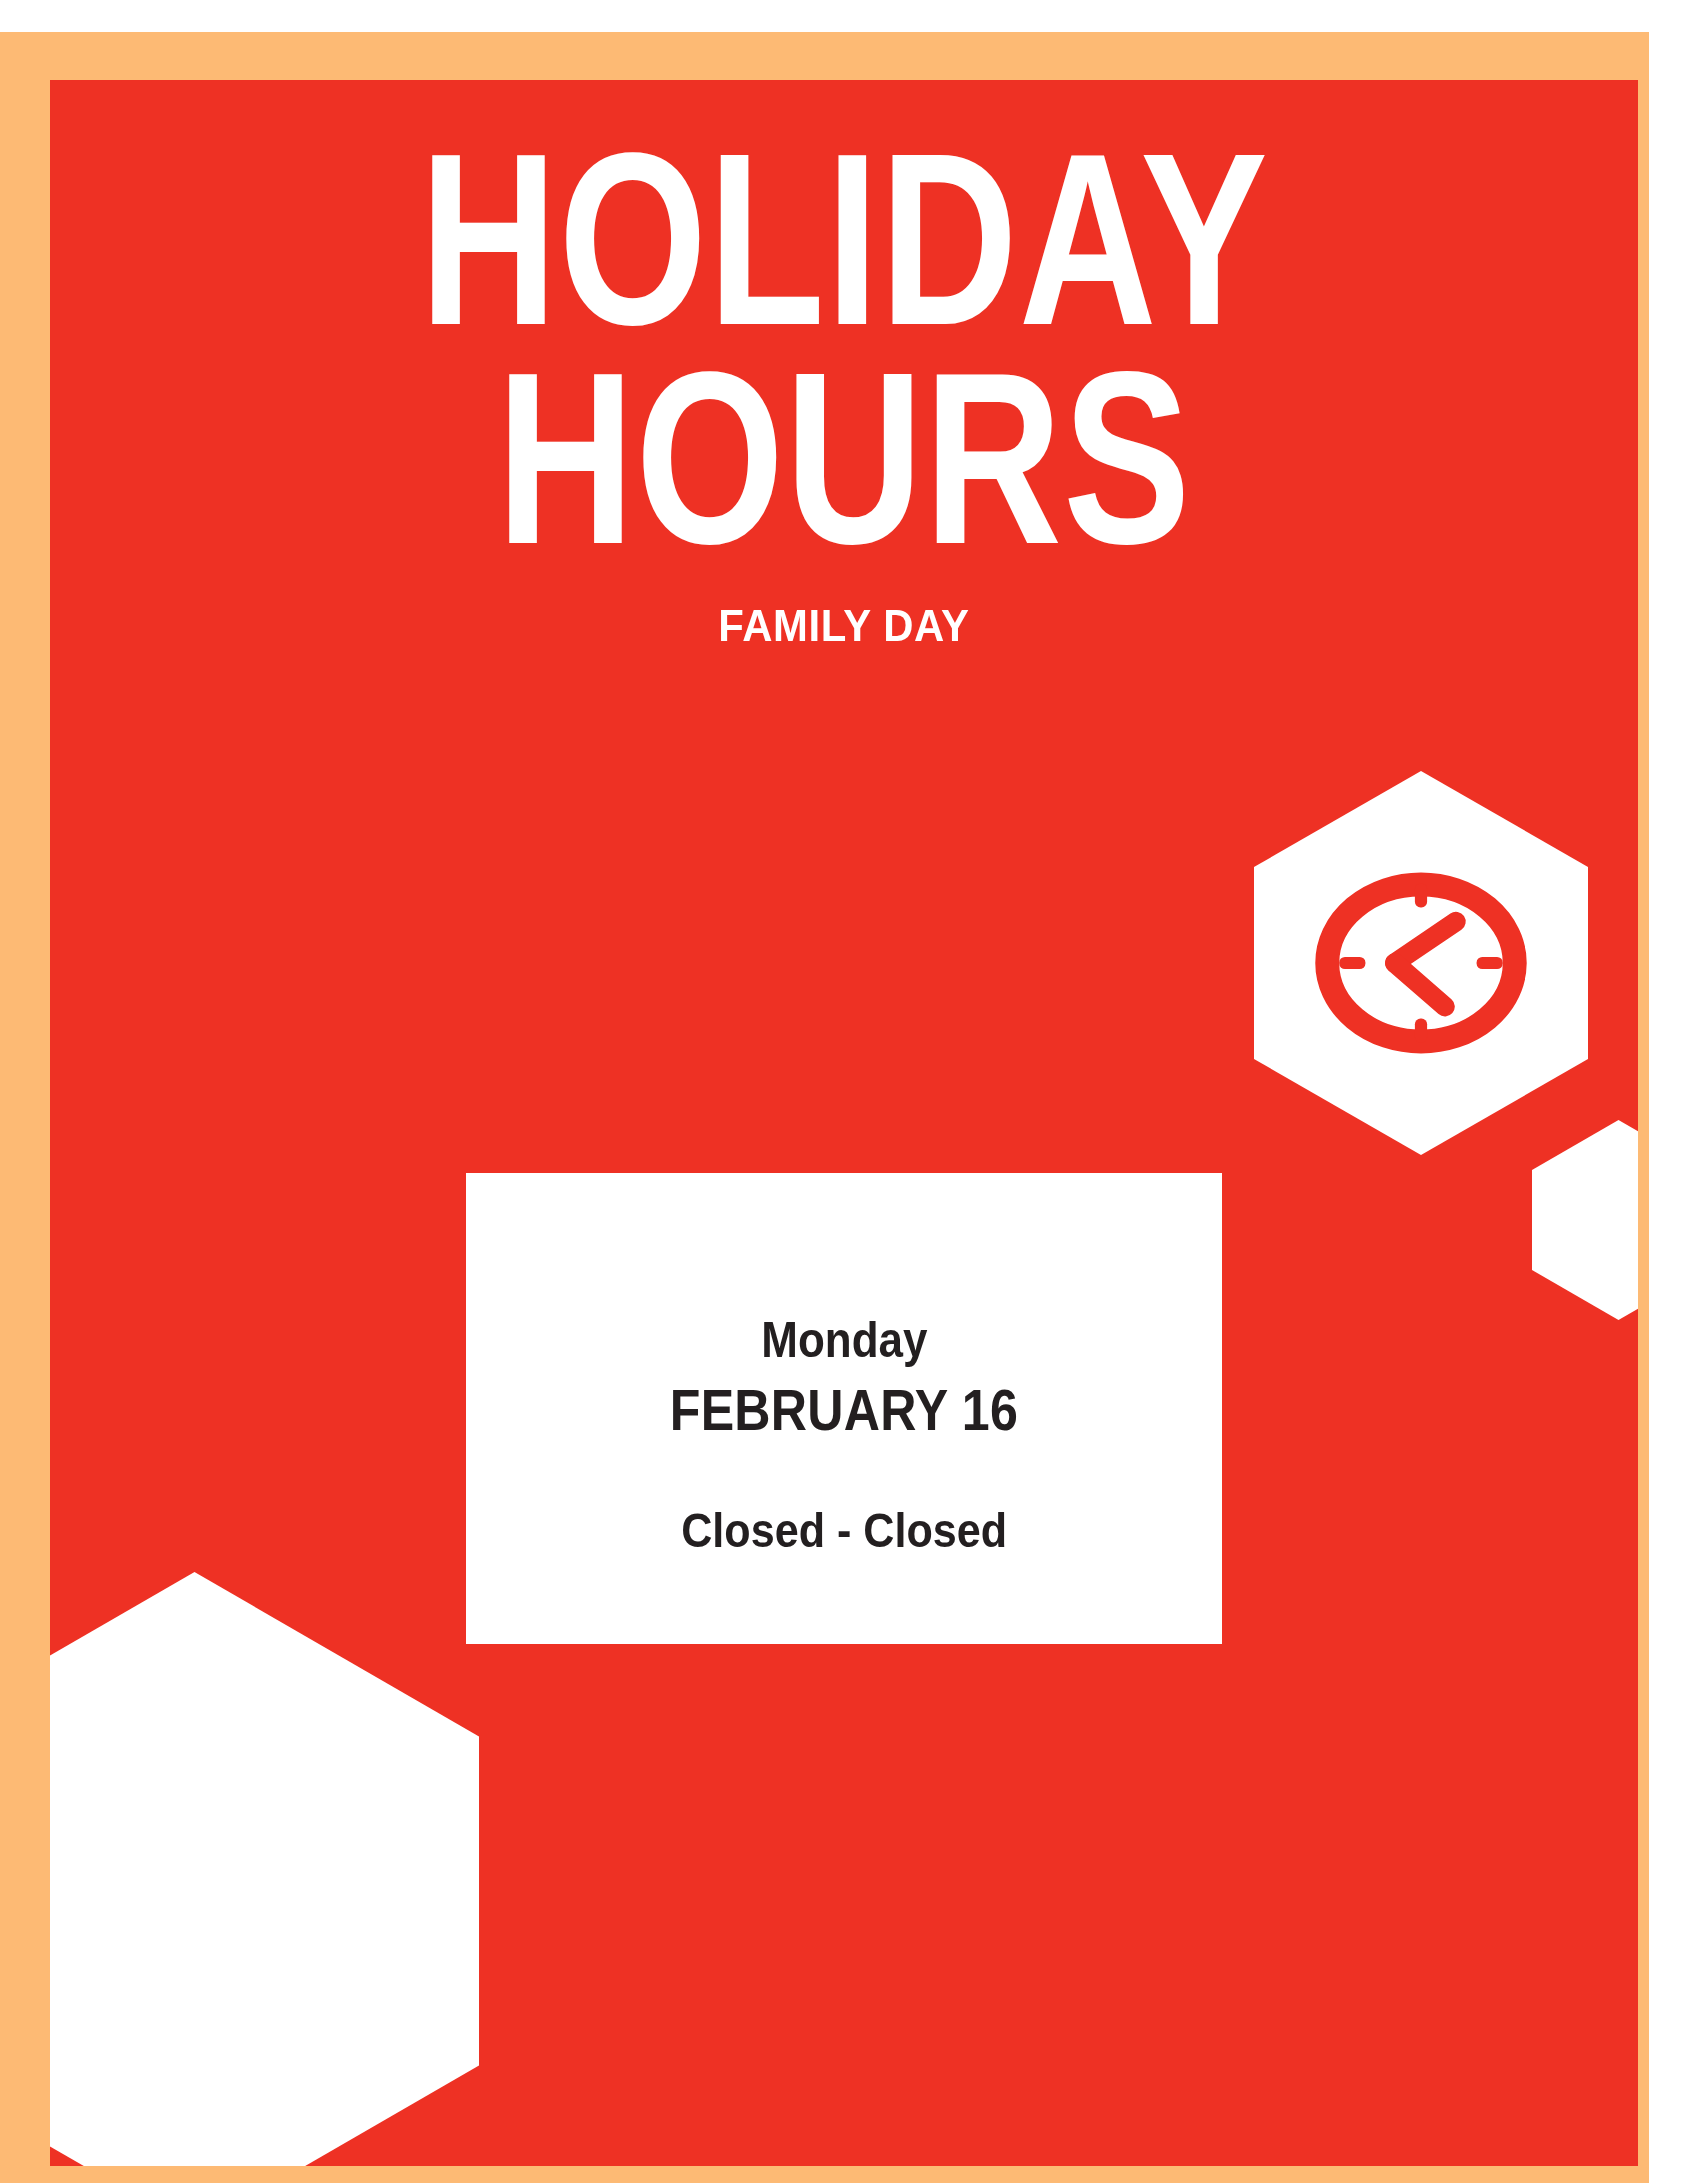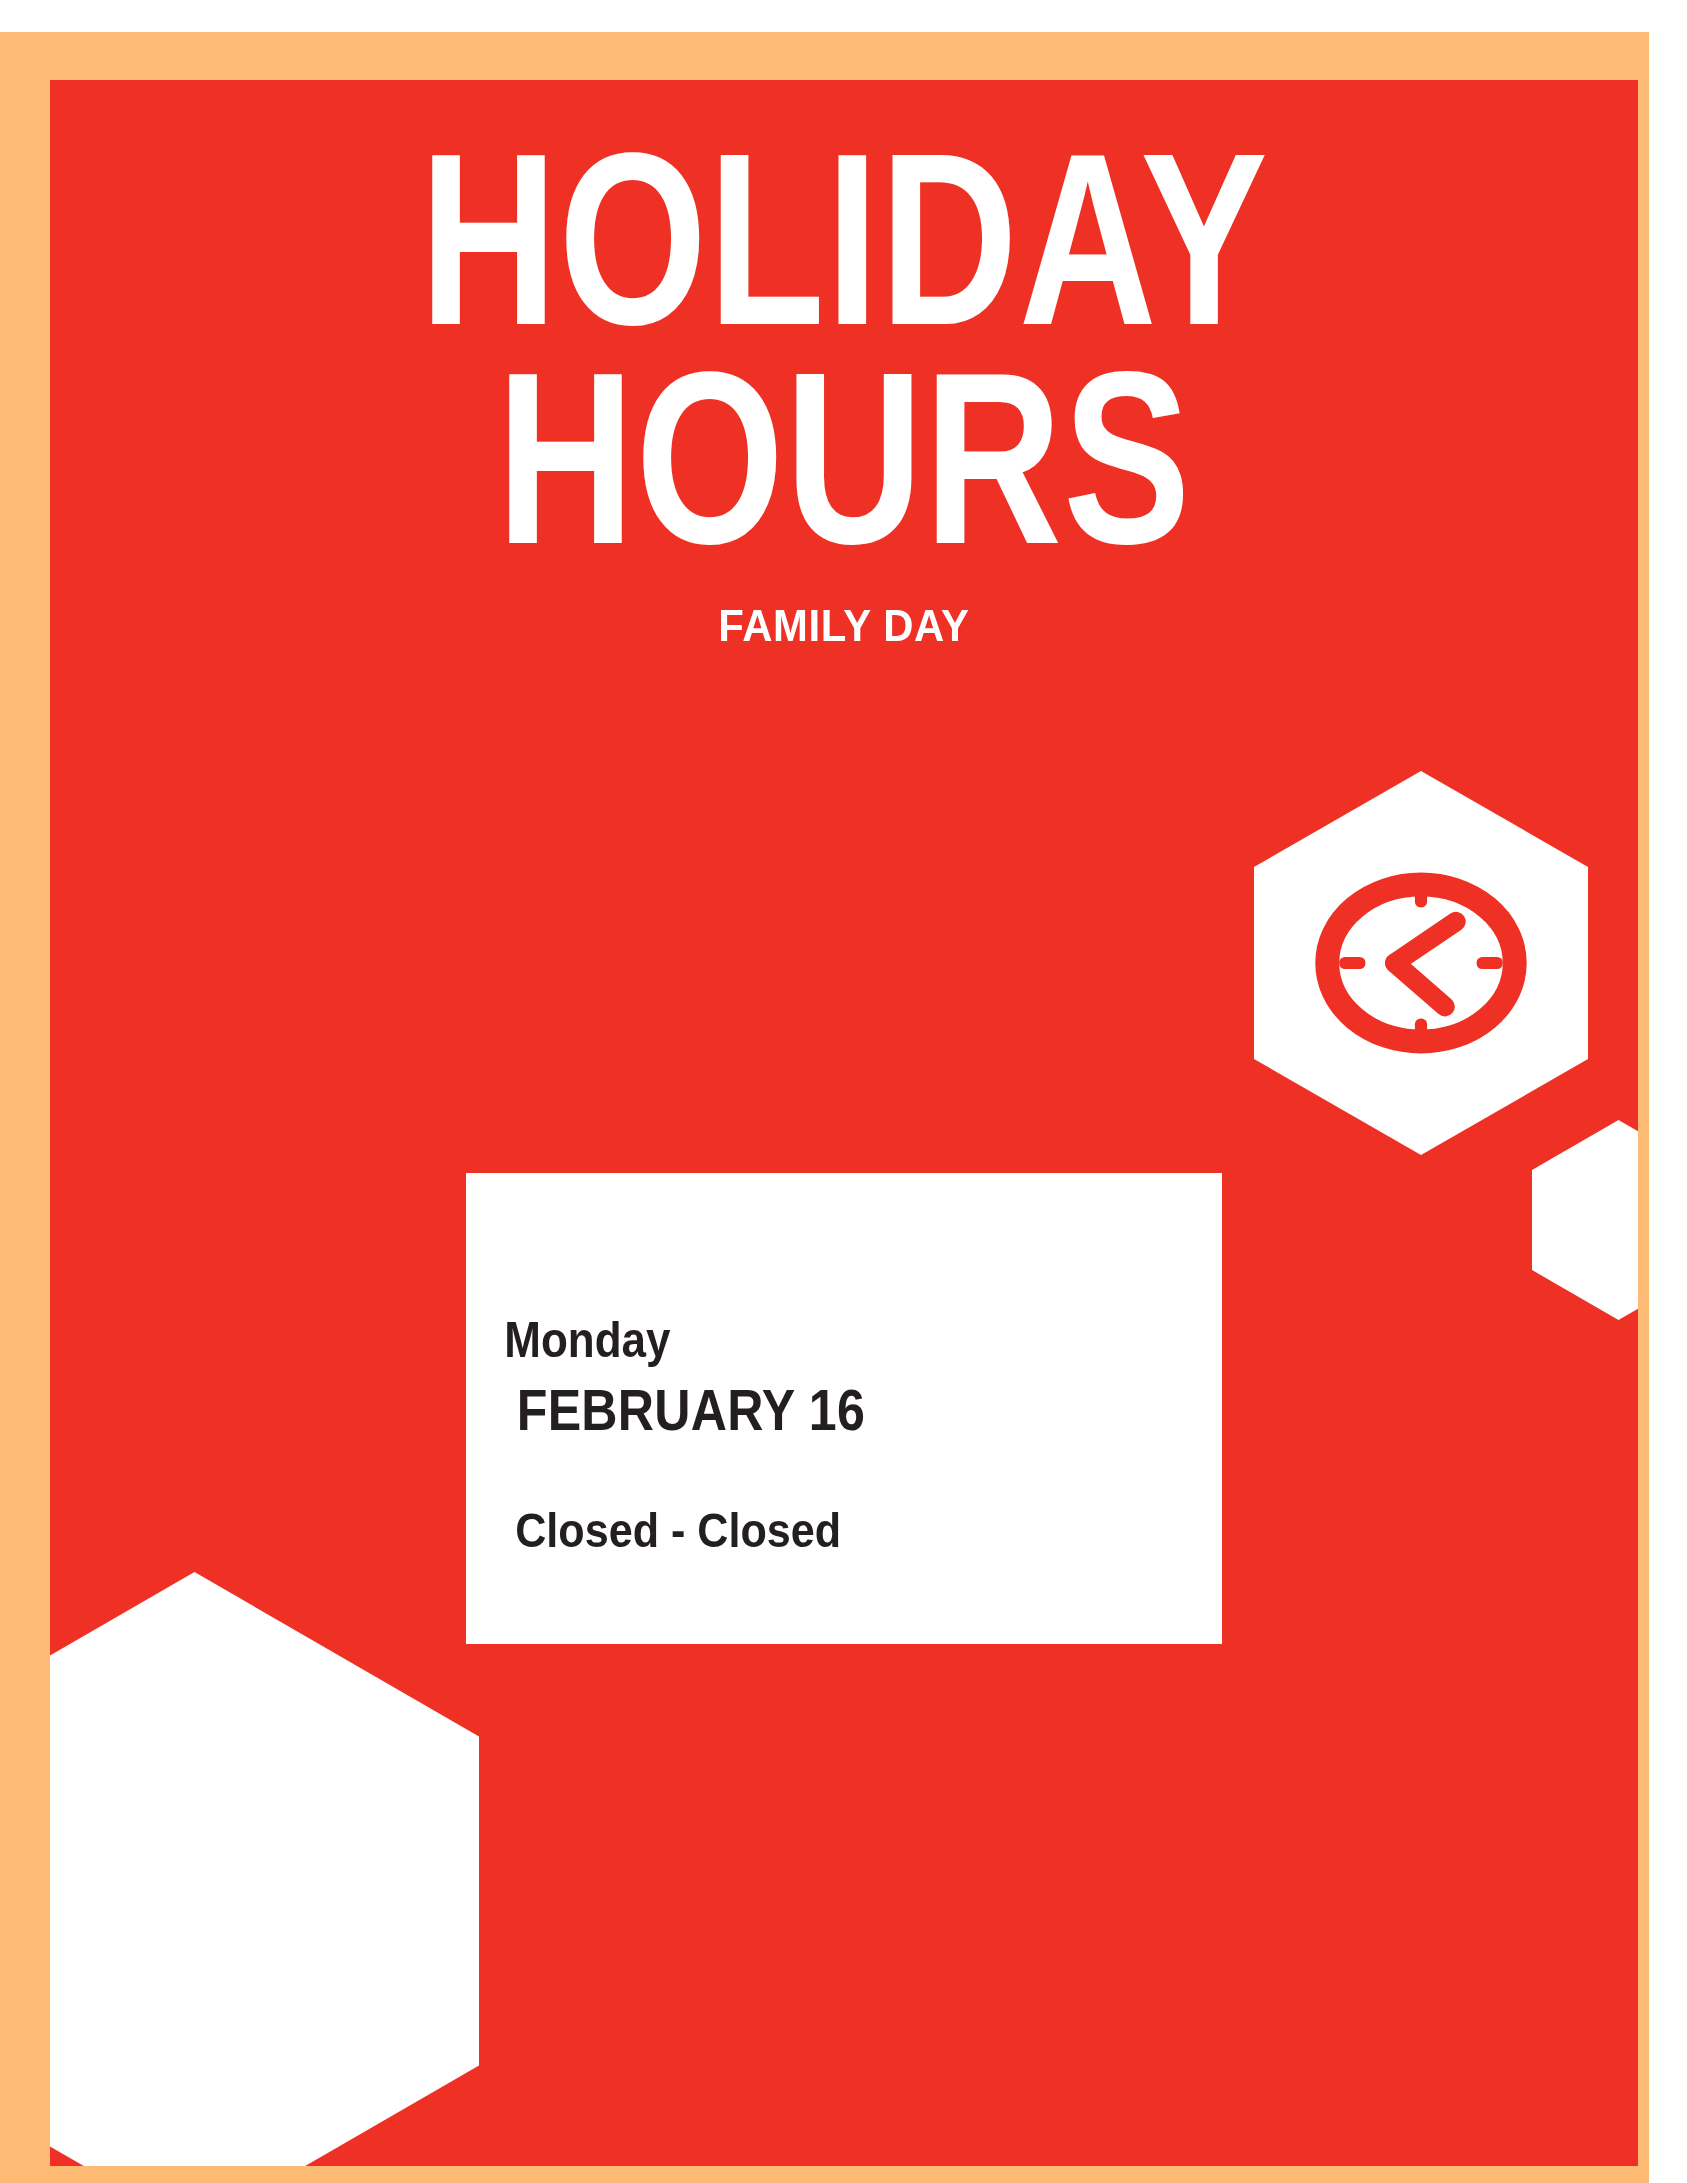--- a/index.html
+++ b/index.html
@@ -114,21 +114,21 @@
   
   #hours-card {
     position: absolute;
     left: 416px;
     top: 1093px;
     width: 756px;
     height: 471px;
     background: #ffffff;
     display: flex;
     flex-direction: column;
-    align-items: flex-start;
+    align-items: center;
     justify-content: center;
     box-sizing: border-box;
     padding: 0 26.5px;
   }
 
   .card-text {
     color: #231F20;
     font-family: "Liberation Sans", sans-serif;
     font-weight: bold;
     text-align: center;

